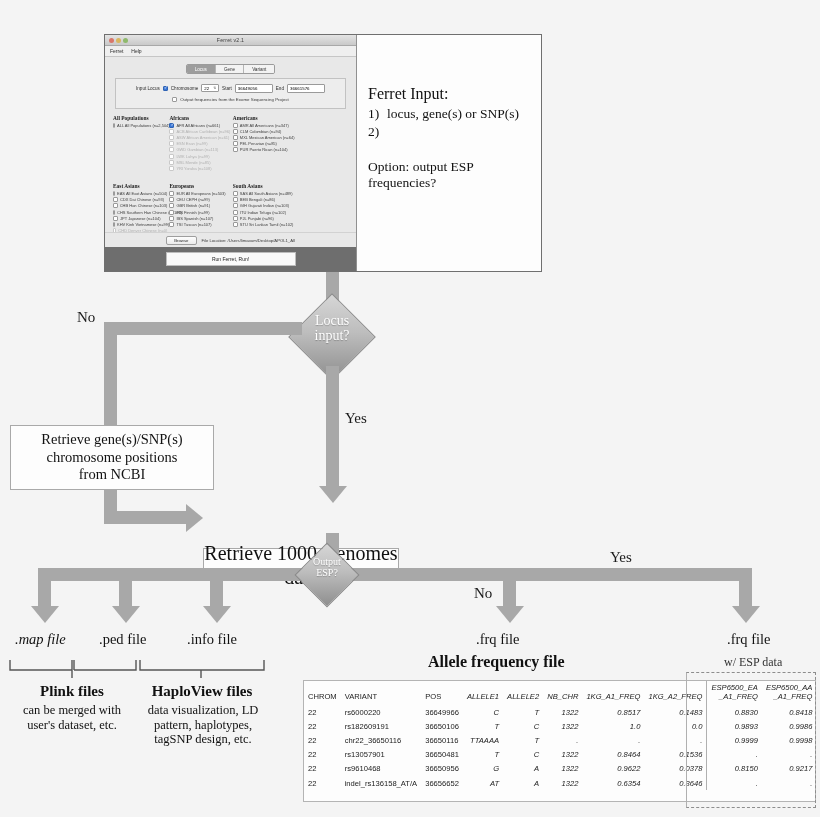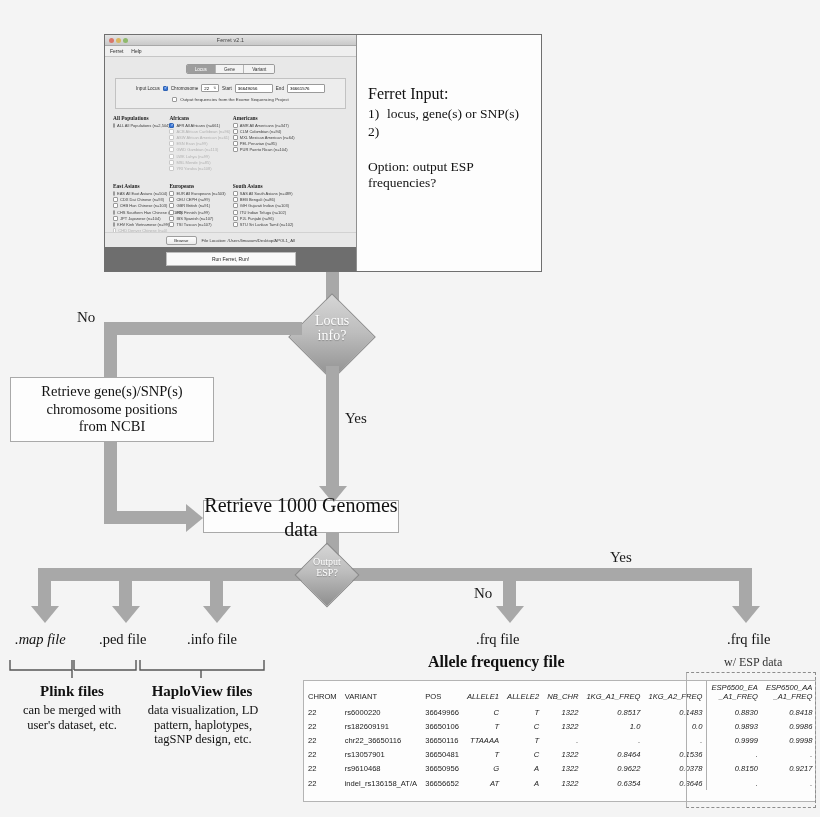--- a/index.html
+++ b/index.html
@@ -117,21 +117,21 @@
     position: absolute; background: linear-gradient(135deg,#d6d6d6 0%,#bdbdbd 45%,#8e8e8e 100%);
     border: 1px solid #8a8a8a; transform: rotate(45deg);
   }
   .diamond-label {
     position: absolute; text-align: center; color: #fff; font-size: 14px; line-height: 1.08;
     text-shadow: 0 1px 1px rgba(0,0,0,.25);
   }
   .flowbox {
     position: absolute; background: #fdfdfd; border: 1px solid #a9a9a9;
     display: flex; align-items: center; justify-content: center;
-    text-align: center; color: #111; line-height: 1.2;
+    text-align: center; color: #111; line-height: 1.2; margin-top: 48px;
   }
   .arrow-d { position: absolute; width: 0; height: 0; border-left: 14px solid transparent; border-right: 14px solid transparent; border-top: 17px solid #a8a8a8; }
   .arrow-r { position: absolute; width: 0; height: 0; border-top: 14px solid transparent; border-bottom: 14px solid transparent; border-left: 17px solid #a8a8a8; }
   .flow-label { position: absolute; font-size: 15px; color: #1a1a1a; }
 
   .file-lbl { position: absolute; font-size: 14.5px; color: #111; }
   .brace { position: absolute; }
   .grp-title { position: absolute; font-weight: bold; font-size: 15px; color: #111; text-align: center; }
   .grp-desc { position: absolute; font-size: 12.5px; color: #111; text-align: center; line-height: 1.16; }
 
@@ -379,21 +379,21 @@
       </div>
       <div class="cap-opt">Option: output ESP frequencies?</div>
     </div>
   </div>
 
   <div class="bar" style="left:326px; top:272px; width:13px; height:35px;"></div>
 
   <div class="diamond" style="left:301px; top:306px; width:62px; height:62px;"></div>
   <div class="diamond-label" style="left:292px; top:313px; width:80px;">
     <div>Locus</div>
-    <div>info?</div>
+    <div>input?</div>
   </div>
 
   <div class="bar" style="left:104px; top:322px; width:198px; height:13px;"></div>
   <div class="flow-label" style="left:77px; top:309px;">No</div>
 
   <div class="bar" style="left:104px; top:322px; width:13px; height:202px;"></div>
 
   <div class="bar" style="left:104px; top:511px; width:82px; height:13px;"></div>
   <div class="arrow-r" style="left:186px; top:503.5px;"></div>
 

